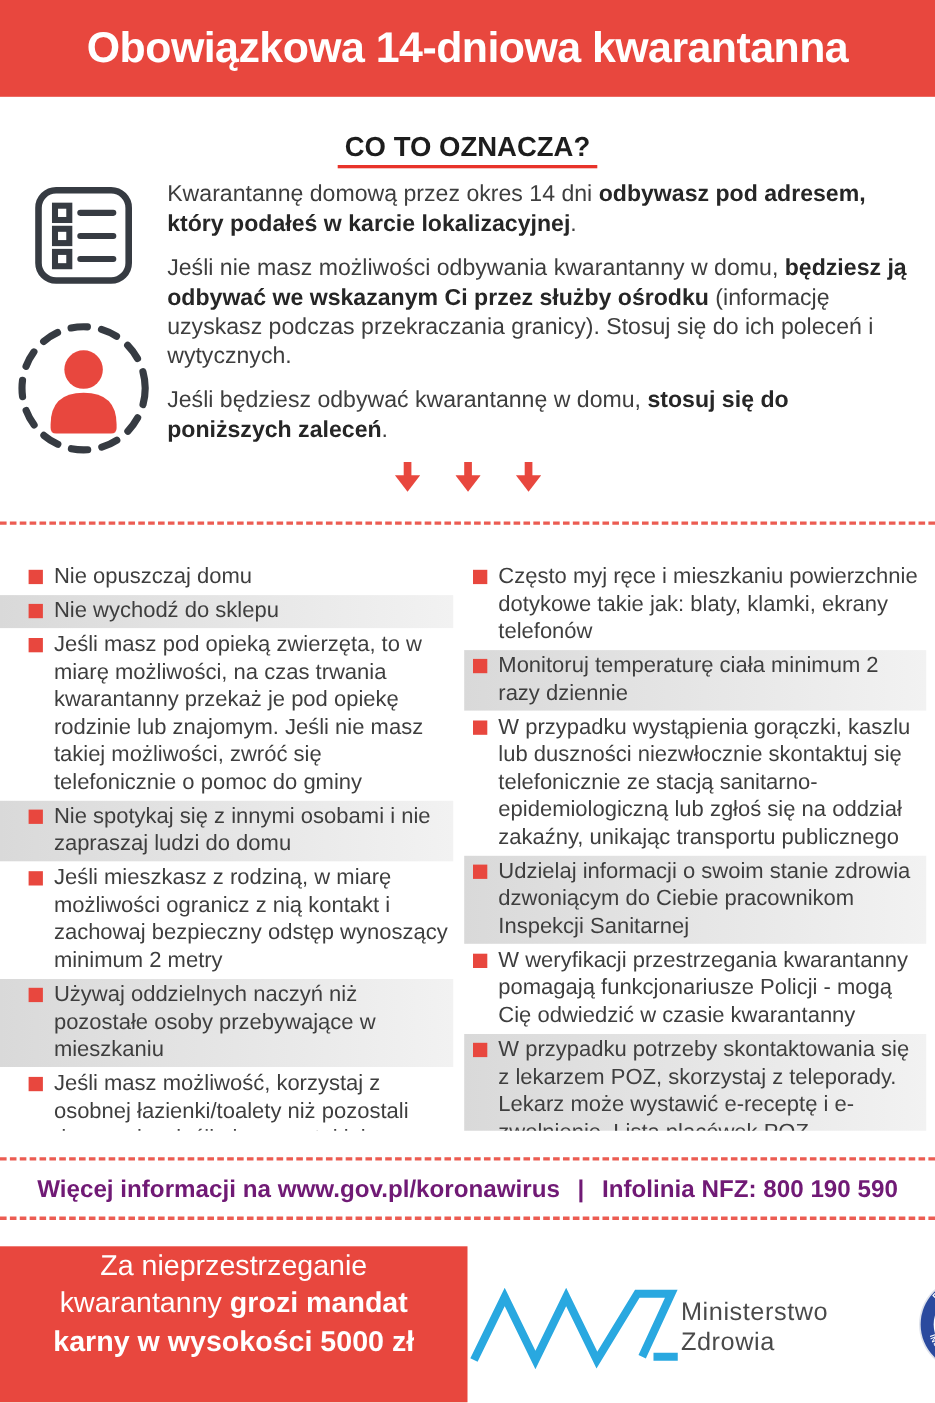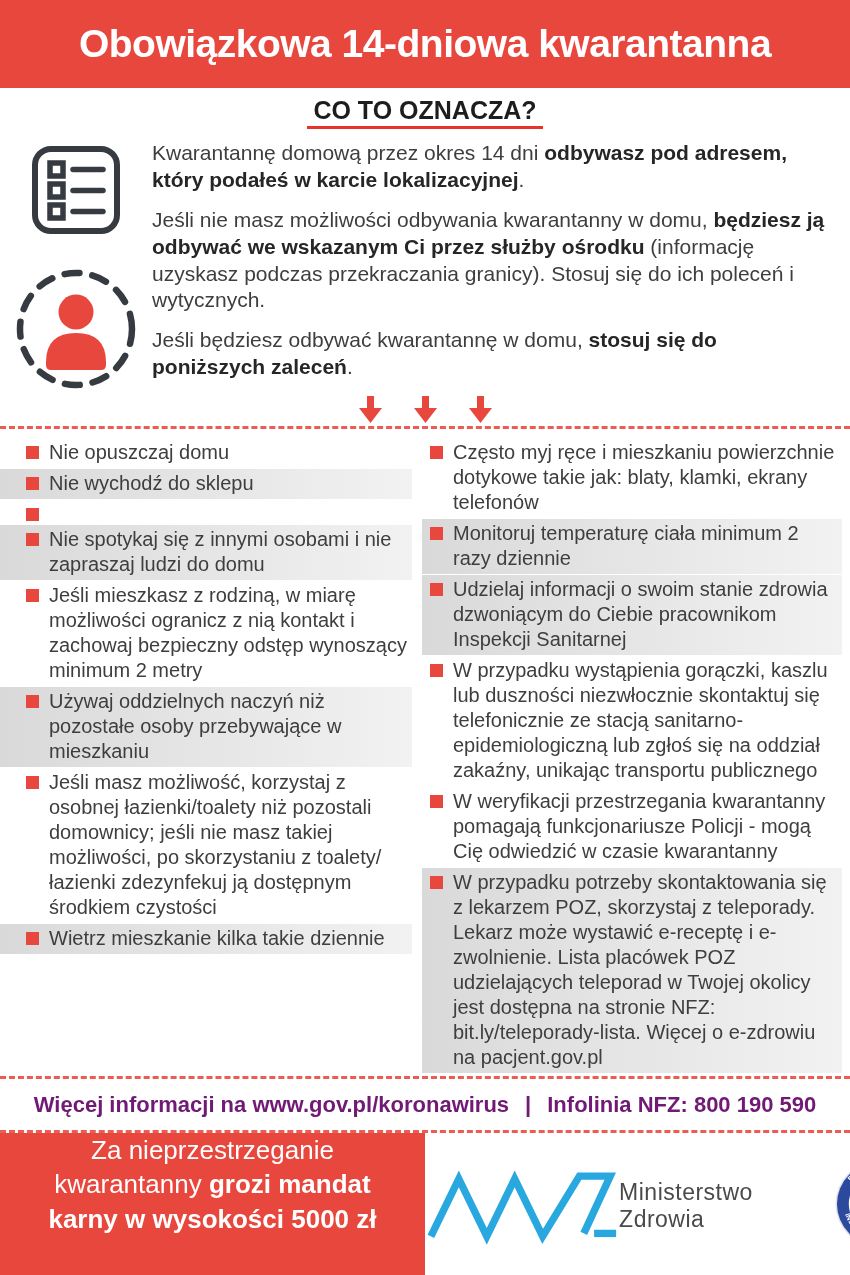--- a/index.html
+++ b/index.html
@@ -1,18 +1,18 @@
 <!DOCTYPE html>
 <html lang="pl"><head>
 <meta charset="utf-8">
 <style>
   html,body{margin:0;padding:0;background:#ffffff;}
   body{width:850px;height:1275px;overflow:hidden;
        font-family:"Liberation Sans","DejaVu Sans",sans-serif;}
-  .page{width:850px;height:1275px;display:flex;flex-direction:column;background:#fff;}
+  .page{width:850px;height:1275px;display:flex;flex-direction:column;background:#fff;gap:24px;}
 
   
   .banner{height:88px;background:#e8473e;display:flex;align-items:center;justify-content:center;flex:0 0 auto;}
   .banner h1{margin:0;color:#fff;font-size:39px;font-weight:bold;letter-spacing:-0.5px;}
 
   
   .intro{flex:0 0 auto;padding-top:8px;}
   .intro-heading-wrap{text-align:center;line-height:1;}
   .intro-heading-wrap h2{display:inline-block;margin:2px 0 9px;font-size:25px;font-weight:bold;
        color:#1d1d1d;border-bottom:3px solid #e8332a;padding:0 6px 3px;}
@@ -118,20 +118,21 @@
         <li class="bullet-item">
           <span class="bullet-sq"></span>
           <span class="bullet-text">Nie opuszczaj domu</span>
         </li>
         <li class="bullet-item highlight">
           <span class="bullet-sq"></span>
           <span class="bullet-text">Nie wychodź do sklepu</span>
         </li>
         <li class="bullet-item">
           <span class="bullet-sq"></span>
+          <span class="bullet-text">Jeśli masz pod opieką zwierzęta, to w miarę możliwości, na czas trwania kwarantanny przekaż je pod opiekę rodzinie lub znajomym. Jeśli nie masz takiej możliwości, zwróć się telefonicznie o pomoc do gminy</span>
         </li>
         <li class="bullet-item highlight">
           <span class="bullet-sq"></span>
           <span class="bullet-text">Nie spotykaj się z innymi osobami i nie zapraszaj ludzi do domu</span>
         </li>
         <li class="bullet-item">
           <span class="bullet-sq"></span>
           <span class="bullet-text">Jeśli mieszkasz z rodziną, w miarę możliwości ogranicz z nią kontakt i zachowaj bezpieczny odstęp wynoszący minimum 2 metry</span>
         </li>
         <li class="bullet-item highlight">
@@ -149,27 +150,27 @@
       </ul>
     <ul id="list-right" class="bullet-col right">
         <li class="bullet-item">
           <span class="bullet-sq"></span>
           <span class="bullet-text">Często myj ręce i mieszkaniu powierzchnie dotykowe takie jak: blaty, klamki, ekrany telefonów</span>
         </li>
         <li class="bullet-item highlight">
           <span class="bullet-sq"></span>
           <span class="bullet-text">Monitoruj temperaturę ciała minimum 2 razy dziennie</span>
         </li>
+        <li class="bullet-item">
+          <span class="bullet-sq"></span>
+          <span class="bullet-text">W przypadku wystąpienia gorączki, kaszlu lub duszności niezwłocznie skontaktuj się telefonicznie ze stacją sanitarno-epidemiologiczną lub zgłoś się na oddział zakaźny, unikając transportu publicznego</span>
+        </li>
         <li class="bullet-item highlight">
           <span class="bullet-sq"></span>
           <span class="bullet-text">Udzielaj informacji o swoim stanie zdrowia dzwoniącym do Ciebie pracownikom Inspekcji Sanitarnej</span>
-        </li>
-        <li class="bullet-item">
-          <span class="bullet-sq"></span>
-          <span class="bullet-text">W przypadku wystąpienia gorączki, kaszlu lub duszności niezwłocznie skontaktuj się telefonicznie ze stacją sanitarno-epidemiologiczną lub zgłoś się na oddział zakaźny, unikając transportu publicznego</span>
         </li>
         <li class="bullet-item">
           <span class="bullet-sq"></span>
           <span class="bullet-text">W weryfikacji przestrzegania kwarantanny pomagają funkcjonariusze Policji - mogą Cię odwiedzić w czasie kwarantanny</span>
         </li>
         <li class="bullet-item highlight">
           <span class="bullet-sq"></span>
           <span class="bullet-text">W przypadku potrzeby skontaktowania się z lekarzem POZ, skorzystaj z teleporady. Lekarz może wystawić e-receptę i e-zwolnienie. Lista placówek POZ udzielających teleporad w Twojej okolicy jest dostępna na stronie NFZ: bit.ly/teleporady-lista. Więcej o e-zdrowiu na pacjent.gov.pl</span>
         </li>
       </ul>

